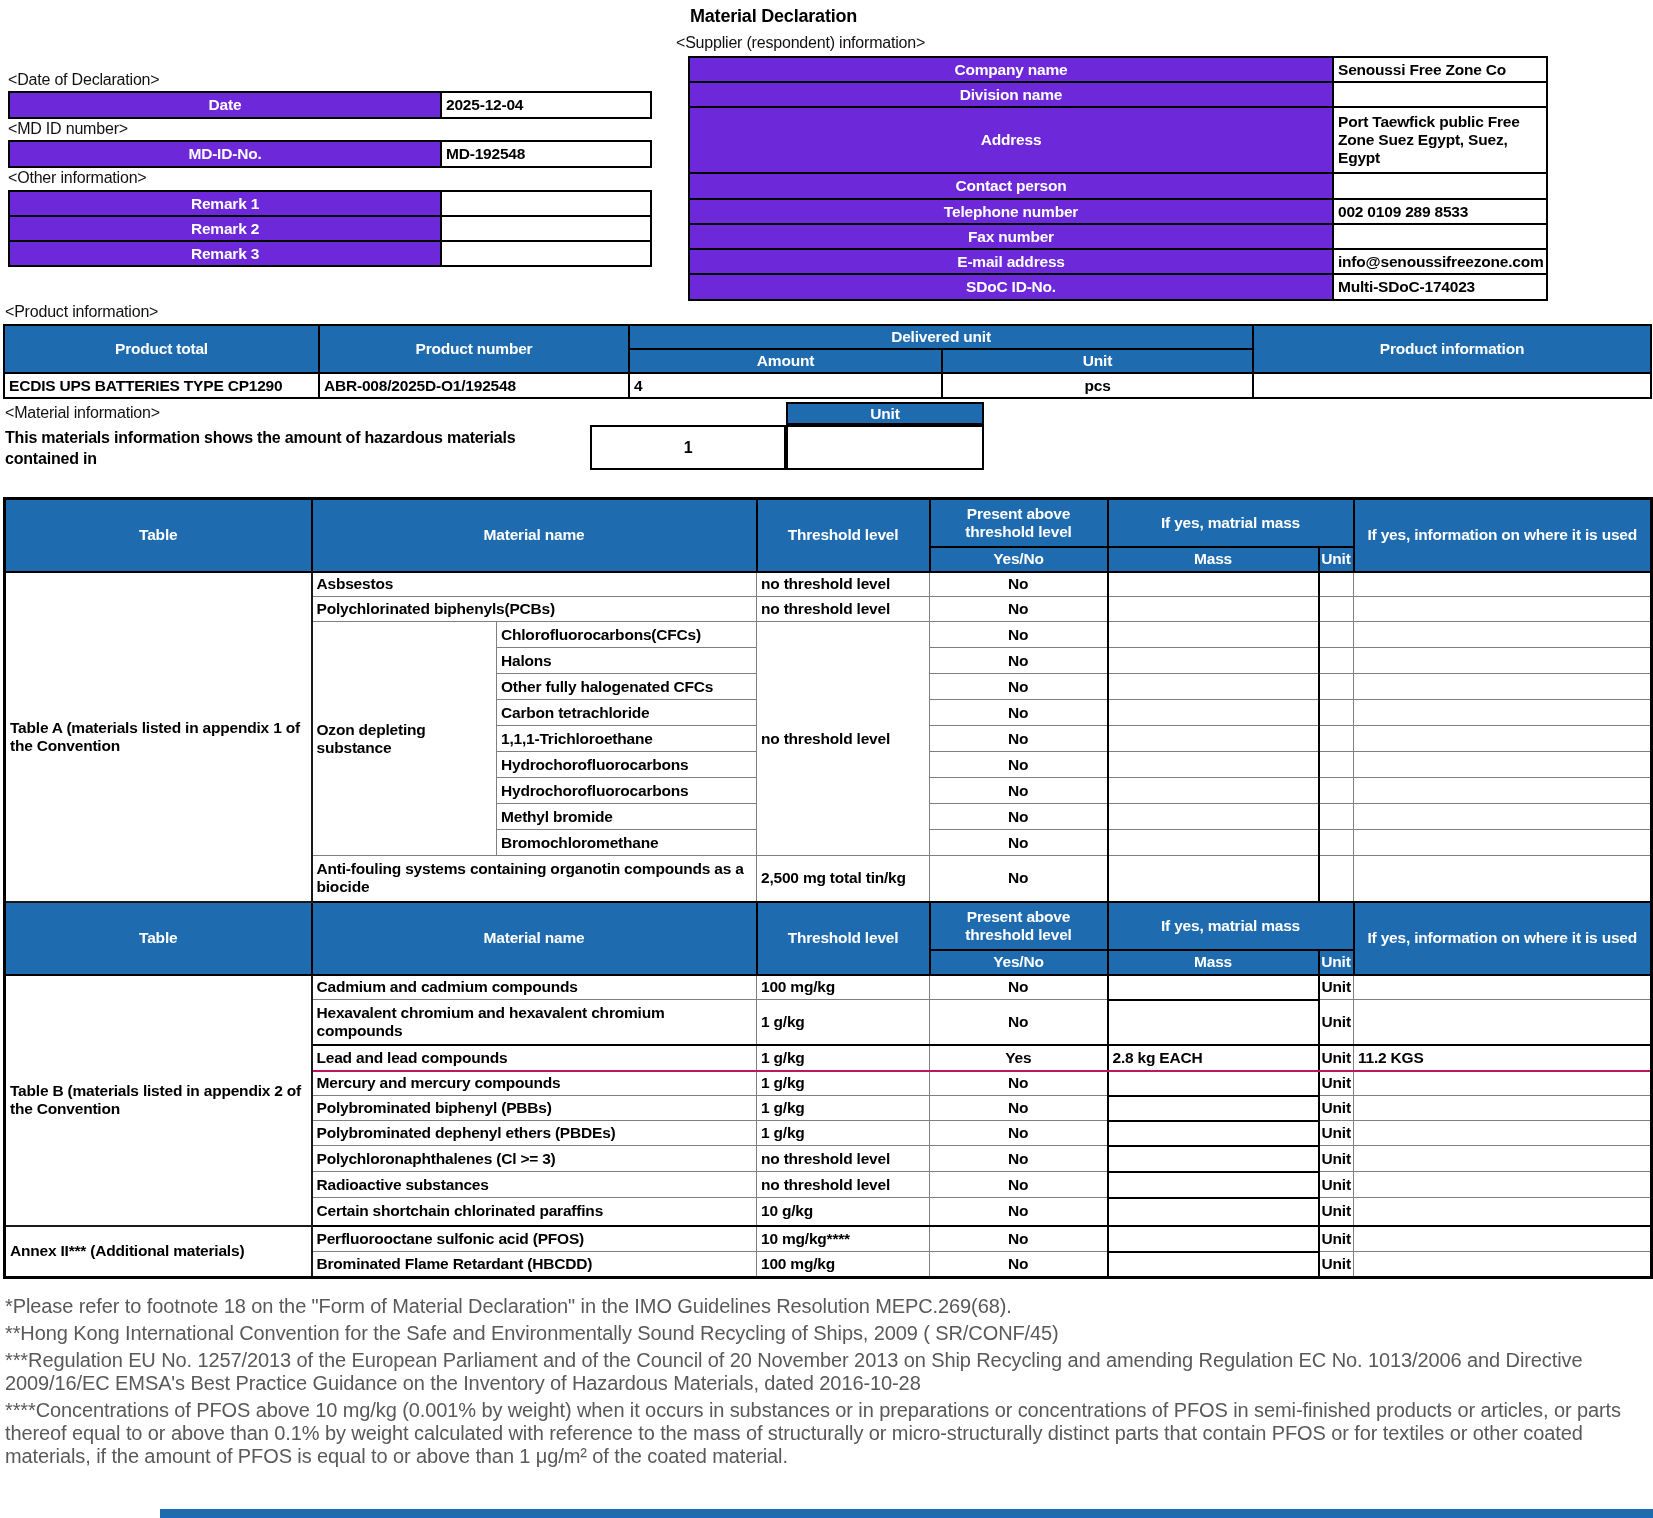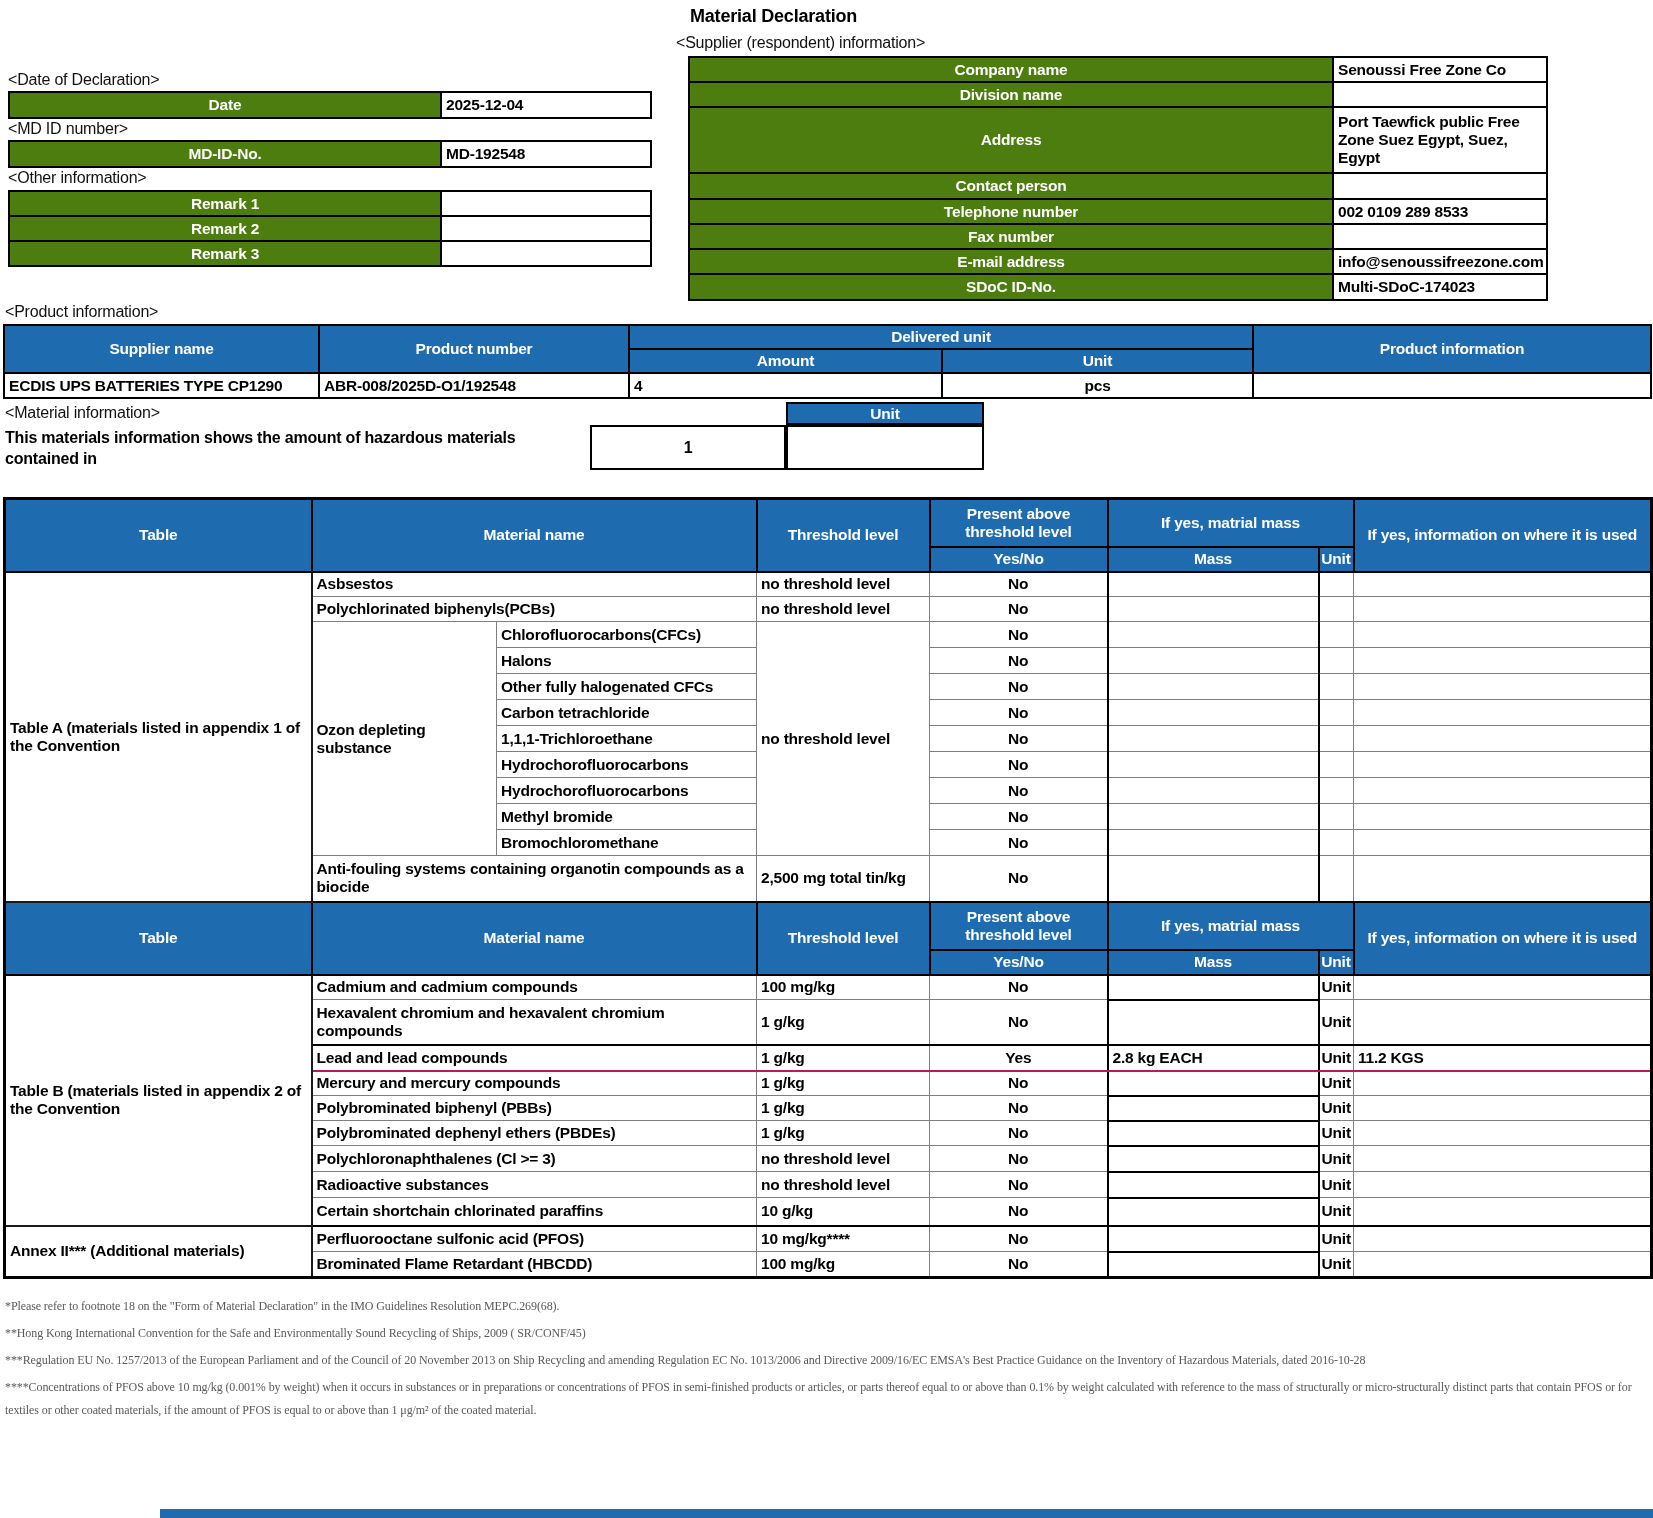--- a/index.html
+++ b/index.html
@@ -7,21 +7,21 @@
   #page { position:relative; width:1653px; height:1518px; background:#fff; overflow:hidden; color:#000; letter-spacing:-0.2px; }
 
   .abs { position:absolute; }
   .heading { font-size:16px; font-weight:normal; color:#111; white-space:nowrap; }
   #doc-title { font-size:18px; font-weight:bold; }
 
   table { border-collapse:collapse; table-layout:fixed; }
   td, th { overflow:hidden; }
 
   
-  .bcell { background:#4d7c0f; color:#fff; font-weight:bold; text-align:center; font-size:15.5px; border:2px solid #000; padding:1px 3px; }
+  .bcell { background:#6d28d9; color:#fff; font-weight:bold; text-align:center; font-size:15.5px; border:2px solid #000; padding:1px 3px; }
   .vcell { background:#fff; color:#000; font-weight:bold; text-align:left; font-size:15.5px; border:2px solid #000; padding:1px 4px;margin-top:24px; }
 
   
   .ptable th { background:#1f6bb0; color:#fff; font-weight:bold; font-size:15.5px; border:2px solid #000; padding:1px 3px; }
   .ptable td { background:#fff; font-weight:bold; font-size:15.5px; border:2px solid #000; padding:1px 4px; }
 
   
   .minibox { position:absolute; border:2px solid #000; background:#fff; font-weight:bold; font-size:16px; display:flex; align-items:center; justify-content:center; }
   .miniblue { background:#1f6bb0; color:#fff; }
 
@@ -33,21 +33,21 @@
   .mt td.name, .mt td.thr { text-align:left; }
   .mt td.yn { text-align:center; }
   .mt td.mass { border-left:2px solid #000; border-right:2px solid #000; }
   .mt td.masscell { border:2px solid #000; text-align:left; }
   .mt td.ucol { text-align:center; padding:1px 1px; }
   .mt td.info { text-align:left; }
   .mt tr.hl td { border-top:2px solid #000; border-bottom:2px solid #be185d; }
   .mt tr.sep td { border-top:2.5px solid #000; }
 
   
-  #footnotes { font-size:12px; font-weight:400; color:#595959; line-height:23px; letter-spacing:-0.1px;font-family:Liberation Serif, serif; }
+  #footnotes { font-size:20px; font-weight:400; color:#595959; line-height:23px; letter-spacing:-0.1px; }
   #footnotes p { margin:0 0 4px 0; }
   #footnotes .notice { color:#1a1a1a; font-weight:bold; }
   #footnotes .notice .nlabel { text-decoration:underline; }
 
   #bottom-strip { position:absolute; left:160px; top:1509px; width:1493px; height:9px; background:#1f6bb0; }
 </style>
 </head>
 <body>
 
 <div id="page">
@@ -150,21 +150,21 @@
   <table class="abs ptable" style="left:3px; top:324px; width:1647px;">
     <colgroup>
         <col style="width:315px">
         <col style="width:310px">
         <col style="width:313px">
         <col style="width:311px">
         <col style="width:398px">
       </colgroup>
     <tbody>
         <tr style="height:24px">
-      <th rowspan="2">Supplier name</th>
+      <th rowspan="2">Product total</th>
       <th rowspan="2">Product number</th>
       <th colspan="2">Delivered unit</th>
       <th rowspan="2">Product information</th>
     </tr>
     <tr style="height:24px">
       <th>Amount</th>
       <th>Unit</th>
     </tr>
     <tr style="height:25px">
       <td>ECDIS UPS BATTERIES TYPE CP1290</td>

